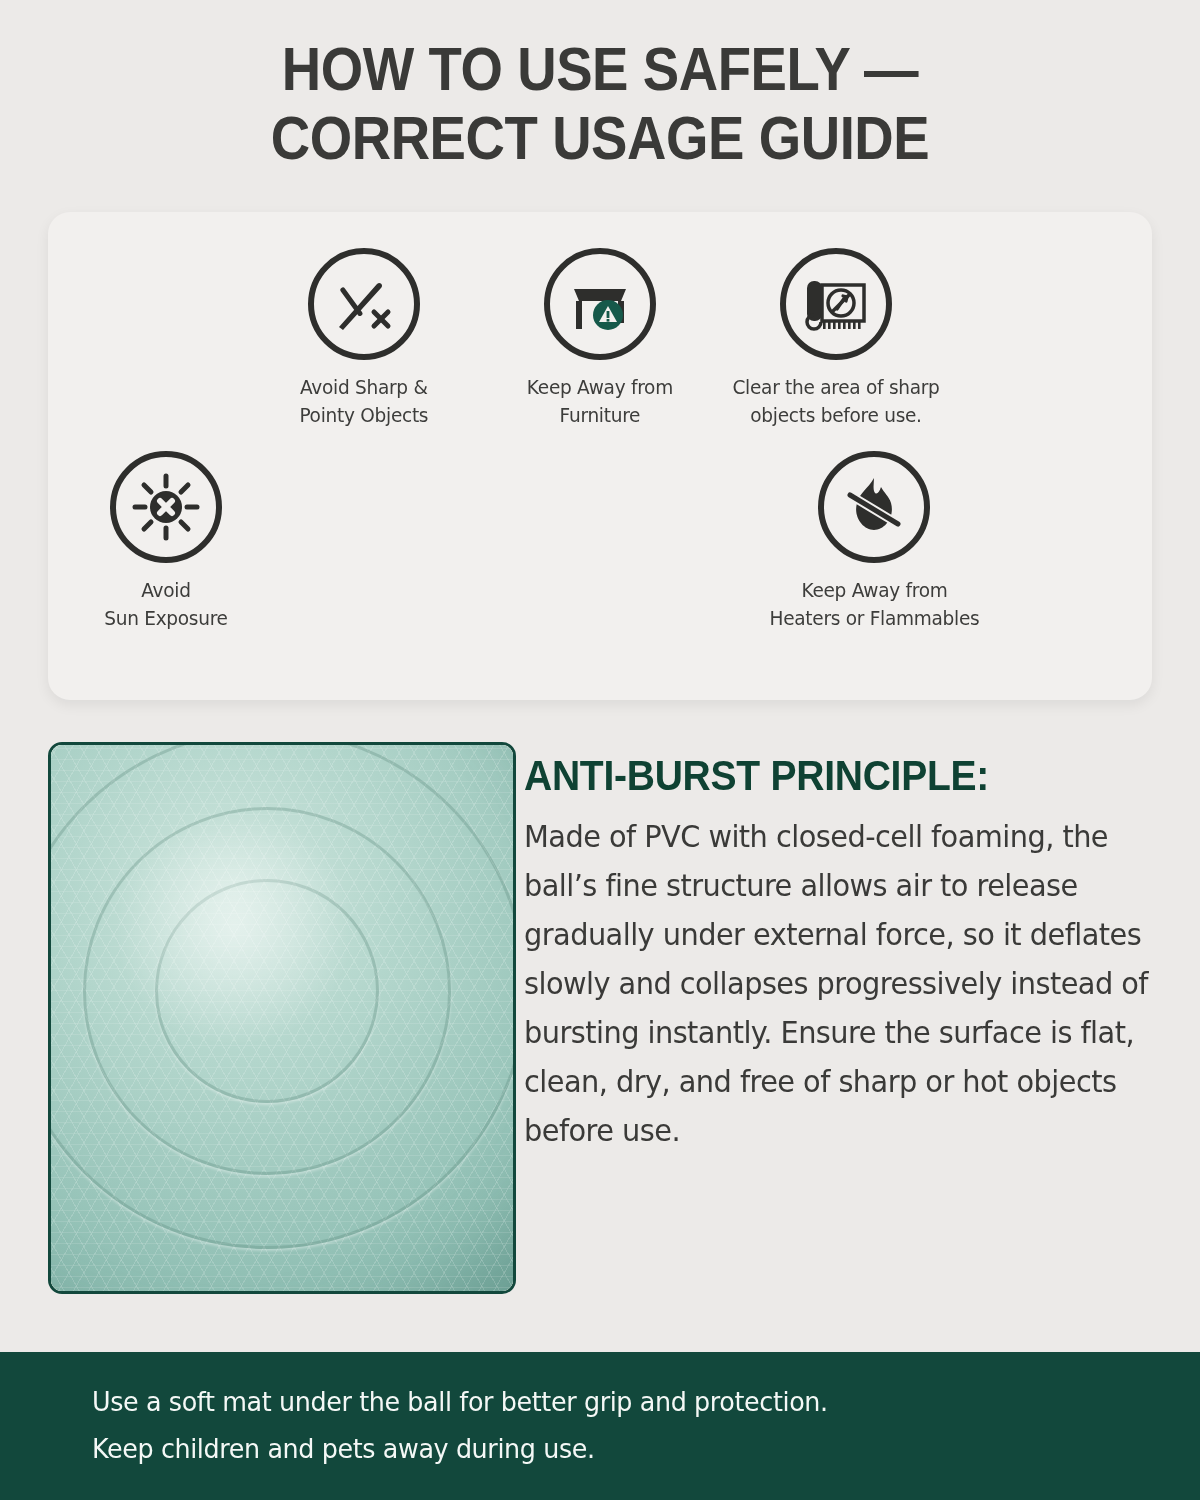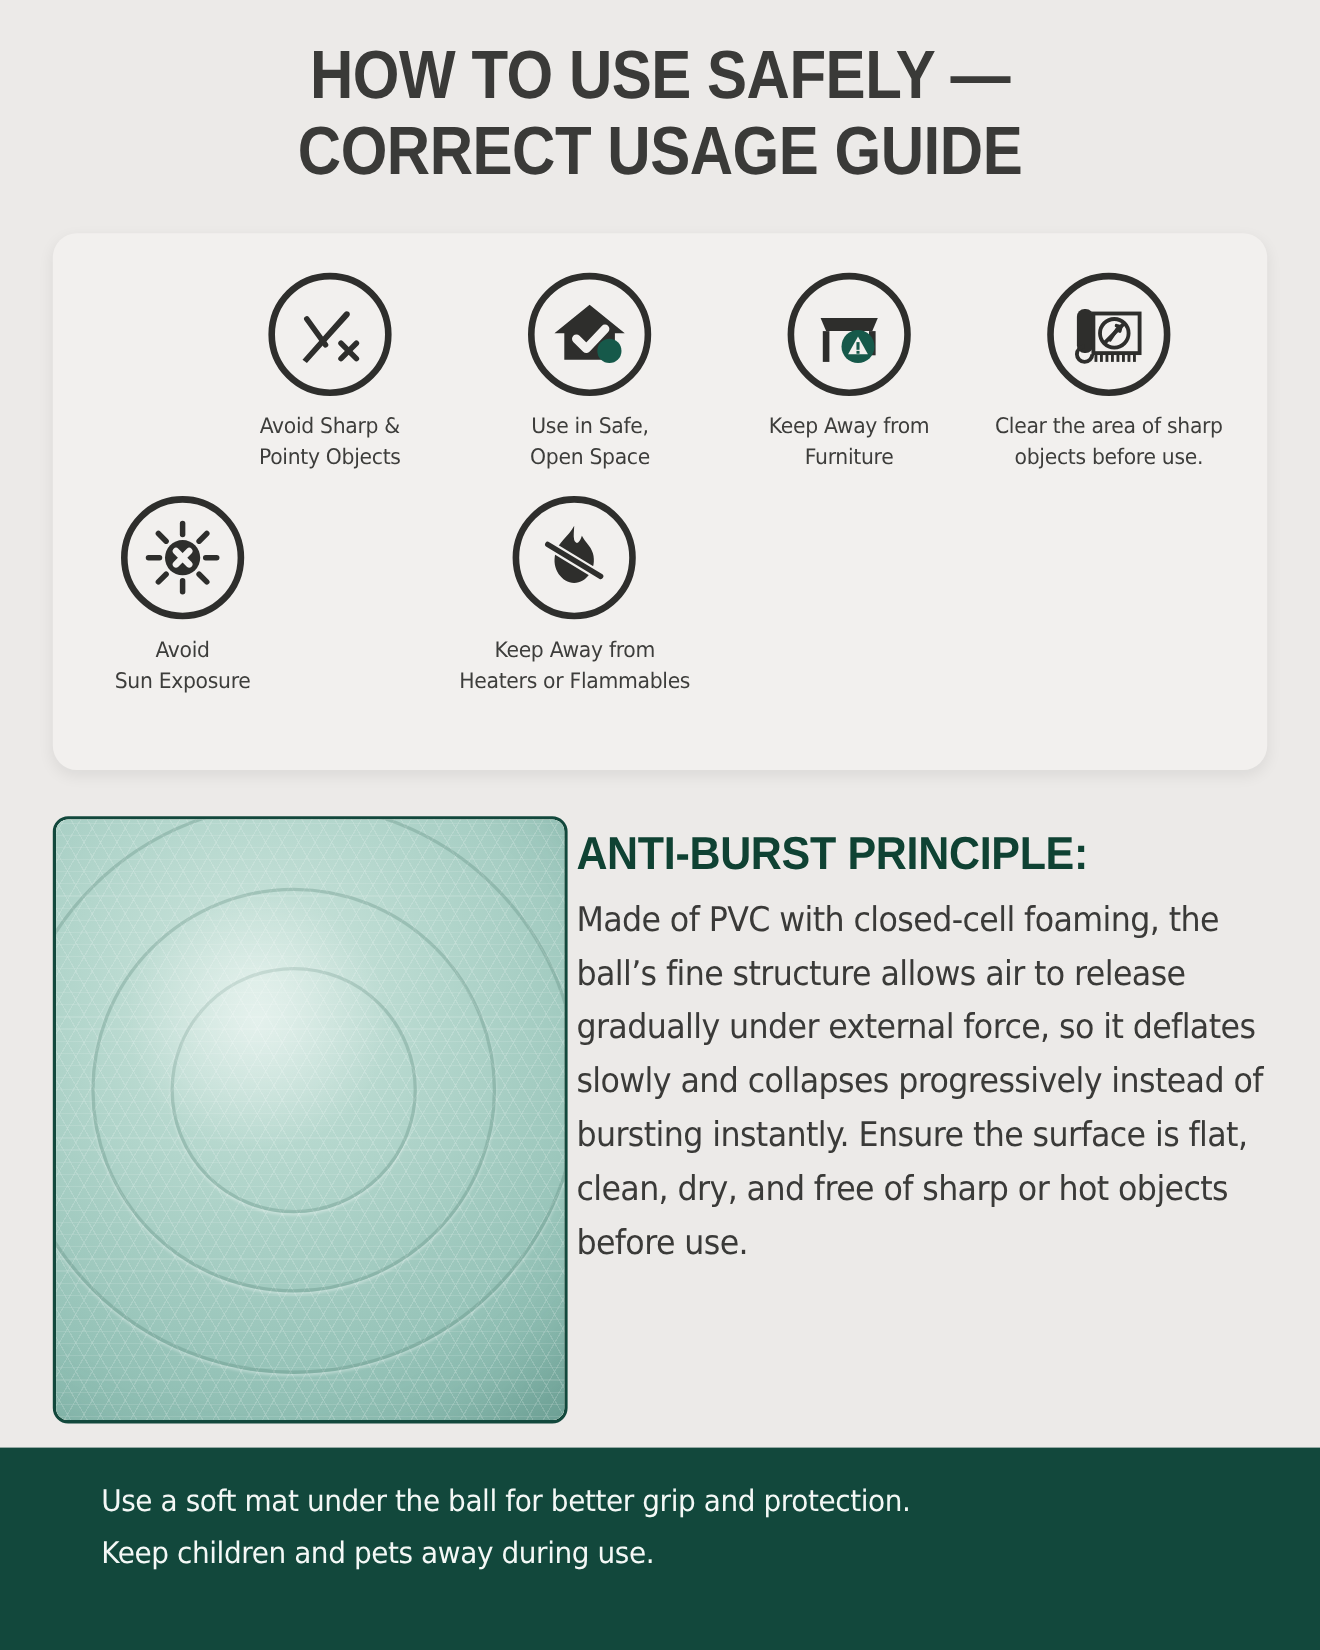--- a/index.html
+++ b/index.html
@@ -35,26 +35,26 @@
     width: 1104px;
     height: 488px;
     background: #f2f0ee;
     border-radius: 22px;
     box-shadow: 0 5px 14px rgba(0,0,0,0.07);
     padding-top: 36px;
   }
 
   .icon-row {
     display: flex;
-    justify-content: flex-end;
+    justify-content: center;
     align-items: flex-start;
     padding: 0 26px;
   }
   .icon-row.row2 {
-    justify-content: flex-start;
+    justify-content: space-between;
     gap: 120px;
     margin-top: 22px;
     padding-left: 0;
     padding-right: 160px;
   }
 
   .icon-cell {
     width: 236px;
     display: flex;
     flex-direction: column;
@@ -176,21 +176,21 @@
     transform-origin: left top;
     width: 690px;
   }
 
   
   .footer {
     position: absolute;
     left: 0;
     bottom: 0;
     width: 1200px;
-    height: 184px;
+    height: 148px;
     background: #12483c;
     padding: 26px 0 0 92px;
   }
   .footer-line {
     font-family: "DejaVu Sans", sans-serif;
     font-size: 27px;
     line-height: 1.75;
     color: #f4f8f6;
     letter-spacing: -0.4px;
     transform: scaleX(0.94);
@@ -217,31 +217,20 @@
           <g stroke="#2e2e2c" stroke-width="5" stroke-linecap="round">
             <line x1="47" y1="45" x2="61" y2="59"></line>
             <line x1="61" y1="45" x2="47" y2="59"></line>
           </g>
         </svg>
       </div>
       <div class="icon-caption">Avoid Sharp &amp;
 Pointy Objects</div>
     </div>
 
-    <div class="icon-cell">
-      <div class="icon-circle">
-        <svg width="74" height="74" viewBox="0 0 74 74">
-          <path d="M37 10 L69 36 L60 36 L60 60 L14 60 L14 36 L5 36 Z" fill="#2e2e2c"></path>
-          <path d="M25 41 L34 50 L51 32" stroke="#f2f0ee" stroke-width="8" fill="none" stroke-linecap="round" stroke-linejoin="round"></path>
-          <circle cx="55" cy="52" r="11" fill="#16594a"></circle>
-        </svg>
-      </div>
-      <div class="icon-caption">Use in Safe,
-Open Space</div>
-    </div>
 
     <div class="icon-cell">
       <div class="icon-circle">
         <svg width="74" height="74" viewBox="0 0 74 74">
           <path d="M11 22 L63 22 L58 34 L16 34 Z" fill="#2e2e2c"></path>
           <rect x="13" y="34" width="6" height="28" fill="#2e2e2c"></rect>
           <rect x="55" y="34" width="6" height="22" fill="#2e2e2c"></rect>
           <circle cx="45" cy="48" r="15" fill="#16594a"></circle>
           <path d="M45 39 L54 55 L36 55 Z" fill="#f2f0ee"></path>
           <rect x="43.6" y="44" width="2.8" height="7" fill="#16594a"></rect>

